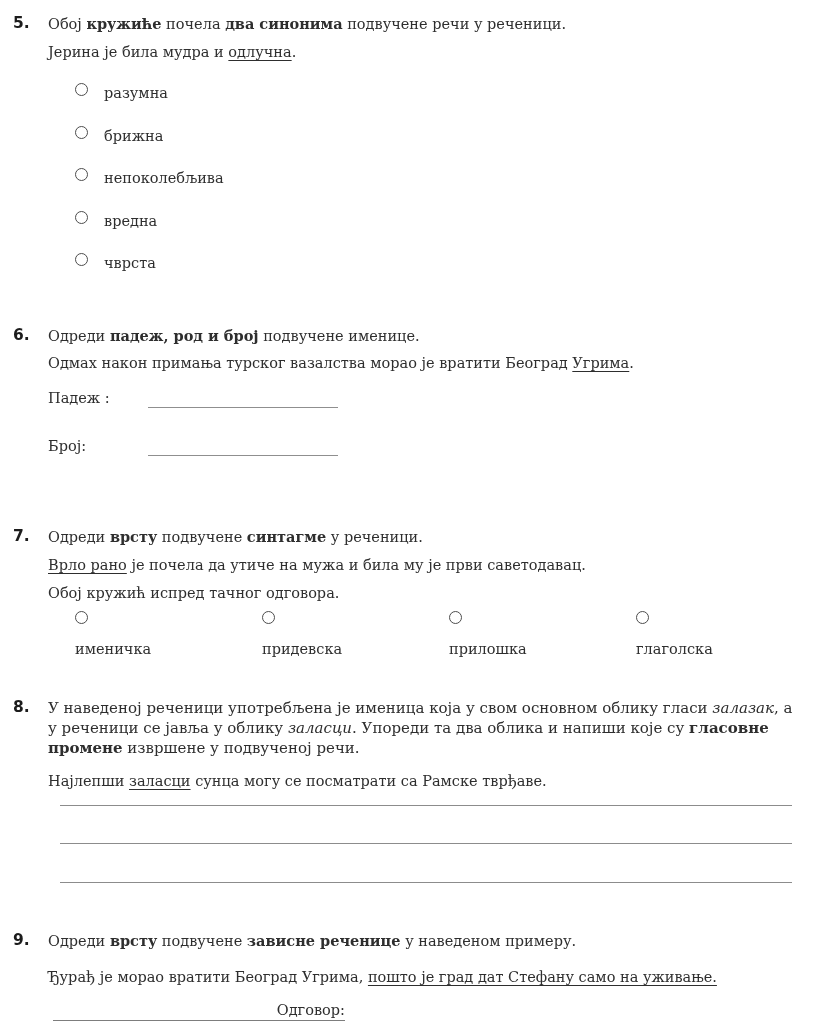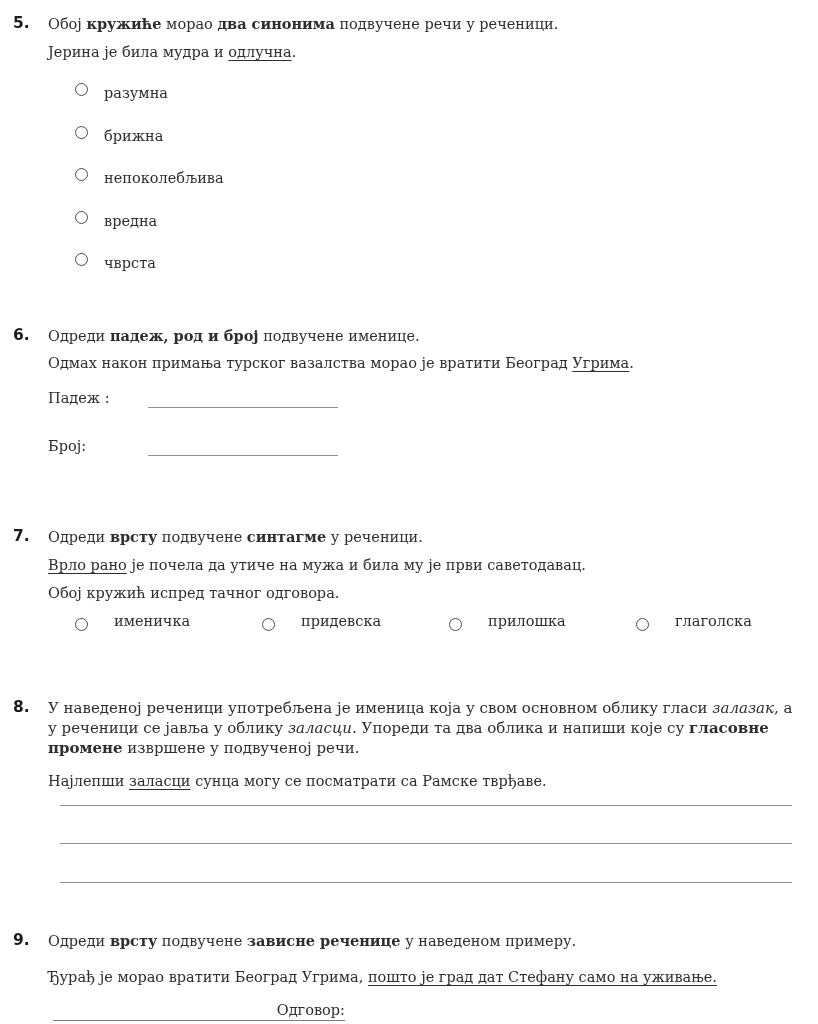--- a/index.html
+++ b/index.html
@@ -22,40 +22,40 @@
   i { font-style:italic; }
   .uword { text-decoration:underline; text-underline-offset:3px; text-decoration-thickness:1px; }
   
   .radio {
     display:inline-block; width:13px; height:13px; border-radius:50%;
     border:1.4px solid #4d4d4d; background:#ffffff; flex:0 0 auto;
   }
   .opt-col { position:absolute; left:27px; }
   .opt-row { display:flex; align-items:flex-start; gap:16px; height:19px; margin-bottom:23.5px; }
   .opt-row-h { position:absolute; left:27px; display:flex; }
-  .opt-item { display:flex; align-items:flex-end; gap:26px; width:187px; }
+  .opt-item { display:flex; align-items:flex-start; gap:15px; width:187px;flex-direction:column; }
   
   .field-row { display:flex; align-items:flex-end; height:20px; margin-bottom:28px; }
   .field-label { width:100px; line-height:20px; }
   .fill-line { width:190px; height:17px; border-bottom:1px solid #8f8f8f; }
   
   .blank-line { position:absolute; left:60px; width:732px; height:0; border-bottom:1px solid #8c8c8c; }
   
   .answer-row { position:absolute; display:flex; align-items:flex-end; height:20px; }
   .answer-label { line-height:20px; }
   .answer-line { width:292px; height:17px; border-bottom:1px solid #7d7d7d; margin-left:5px; }
   .abs { position:absolute; }
 </style>
 </head>
 <body>
 
 <section class="q" style="top:14px;">
   <div class="qnum">5.</div>
   <div class="qc">
-    <p class="line abs" style="top:0;"><span>Обој </span><b>кружиће</b><span> морао </span><b>два синонима</b><span> подвучене речи у реченици.</span></p>
+    <p class="line abs" style="top:0;"><span>Обој </span><b>кружиће</b><span> почела </span><b>два синонима</b><span> подвучене речи у реченици.</span></p>
     <p class="line abs" style="top:28px;"><span>Јерина је била мудра и </span><span class="uword">одлучна</span><span>.</span></p>
     <div class="opt-col" style="top:69px;">
       <div class="opt-row">
         <span class="radio"></span>
         <span class="line">разумна</span>
       </div>
       <div class="opt-row">
         <span class="radio"></span>
         <span class="line">брижна</span>
       </div>

